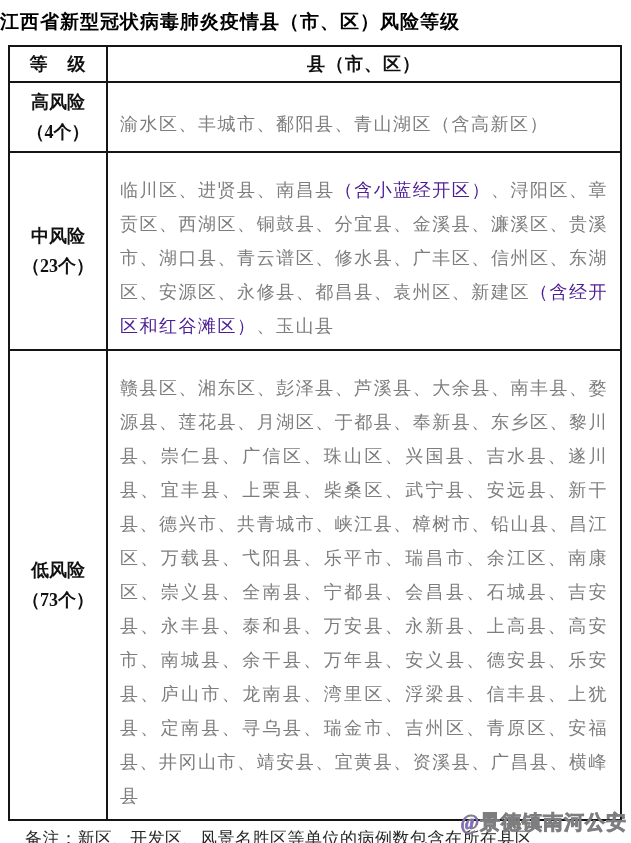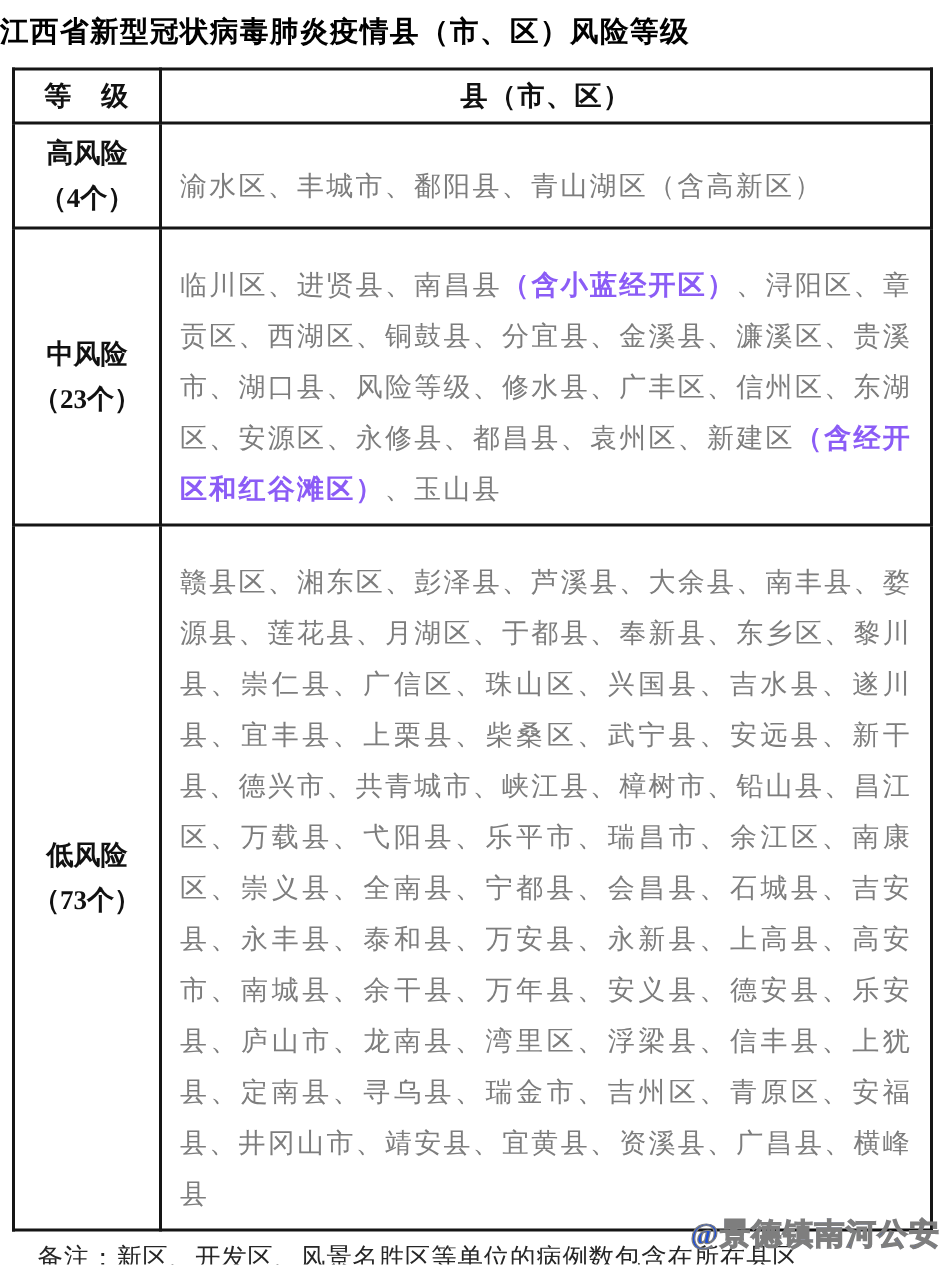--- a/index.html
+++ b/index.html
@@ -56,40 +56,40 @@
     color: #7d7d7d;
     line-height: 34px;
     letter-spacing: 1.5px;
     text-align: justify;
     text-justify: inter-character;
   }
   .row-high  { height: 70px; }
   .row-mid   { height: 188px; }
   .row-low   { height: 437px; }
   .seg-bold {
-    font-weight: bold;
-    color: #8b5cf6;
+    font-weight: normal;
+    color: #4c1d95;
   }
   .note {
     margin-top: 6px;
     padding-left: 25px;
     padding-right: 4px;
     font-size: 17px;
     color: #262626;
     letter-spacing: 0.5px;
     line-height: 24px;
   }
   .watermark {
     position: absolute;
     right: 4px;
     top: 809px;
     font-size: 20px;
     font-weight: bold;
     letter-spacing: 1px;
-    color: #1d4ed8;
+    color: #8b5cf6;
     -webkit-text-stroke: 0.8px #7e7e7e;
     white-space: nowrap;
     pointer-events: none;
   }
 </style>
 </head>
 <body>
 
 <div class="page">
 
@@ -108,21 +108,21 @@
         <div>（4个）</div>
       </td>
       <td class="area-cell"><span>渝水区、丰城市、鄱阳县、青山湖区（含高新区）</span></td>
     </tr>
 
     <tr class="row-mid">
       <td class="level-cell">
         <div>中风险</div>
         <div>（23个）</div>
       </td>
-      <td class="area-cell"><span>临川区、进贤县、南昌县</span><span class="seg-bold">（含小蓝经开区）</span><span>、浔阳区、章贡区、西湖区、铜鼓县、分宜县、金溪县、濂溪区、贵溪市、湖口县、风险等级、修水县、广丰区、信州区、东湖区、安源区、永修县、都昌县、袁州区、新建区</span><span class="seg-bold">（含经开区和红谷滩区）</span><span>、玉山县</span></td>
+      <td class="area-cell"><span>临川区、进贤县、南昌县</span><span class="seg-bold">（含小蓝经开区）</span><span>、浔阳区、章贡区、西湖区、铜鼓县、分宜县、金溪县、濂溪区、贵溪市、湖口县、青云谱区、修水县、广丰区、信州区、东湖区、安源区、永修县、都昌县、袁州区、新建区</span><span class="seg-bold">（含经开区和红谷滩区）</span><span>、玉山县</span></td>
     </tr>
 
     <tr class="row-low">
       <td class="level-cell">
         <div>低风险</div>
         <div>（73个）</div>
       </td>
       <td class="area-cell"><span>赣县区、湘东区、彭泽县、芦溪县、大余县、南丰县、婺源县、莲花县、月湖区、于都县、奉新县、东乡区、黎川县、崇仁县、广信区、珠山区、兴国县、吉水县、遂川县、宜丰县、上栗县、柴桑区、武宁县、安远县、新干县、德兴市、共青城市、峡江县、樟树市、铅山县、昌江区、万载县、弋阳县、乐平市、瑞昌市、余江区、南康区、崇义县、全南县、宁都县、会昌县、石城县、吉安县、永丰县、泰和县、万安县、永新县、上高县、高安市、南城县、余干县、万年县、安义县、德安县、乐安县、庐山市、龙南县、湾里区、浮梁县、信丰县、上犹县、定南县、寻乌县、瑞金市、吉州区、青原区、安福县、井冈山市、靖安县、宜黄县、资溪县、广昌县、横峰县</span></td>
     </tr>
   </tbody>

